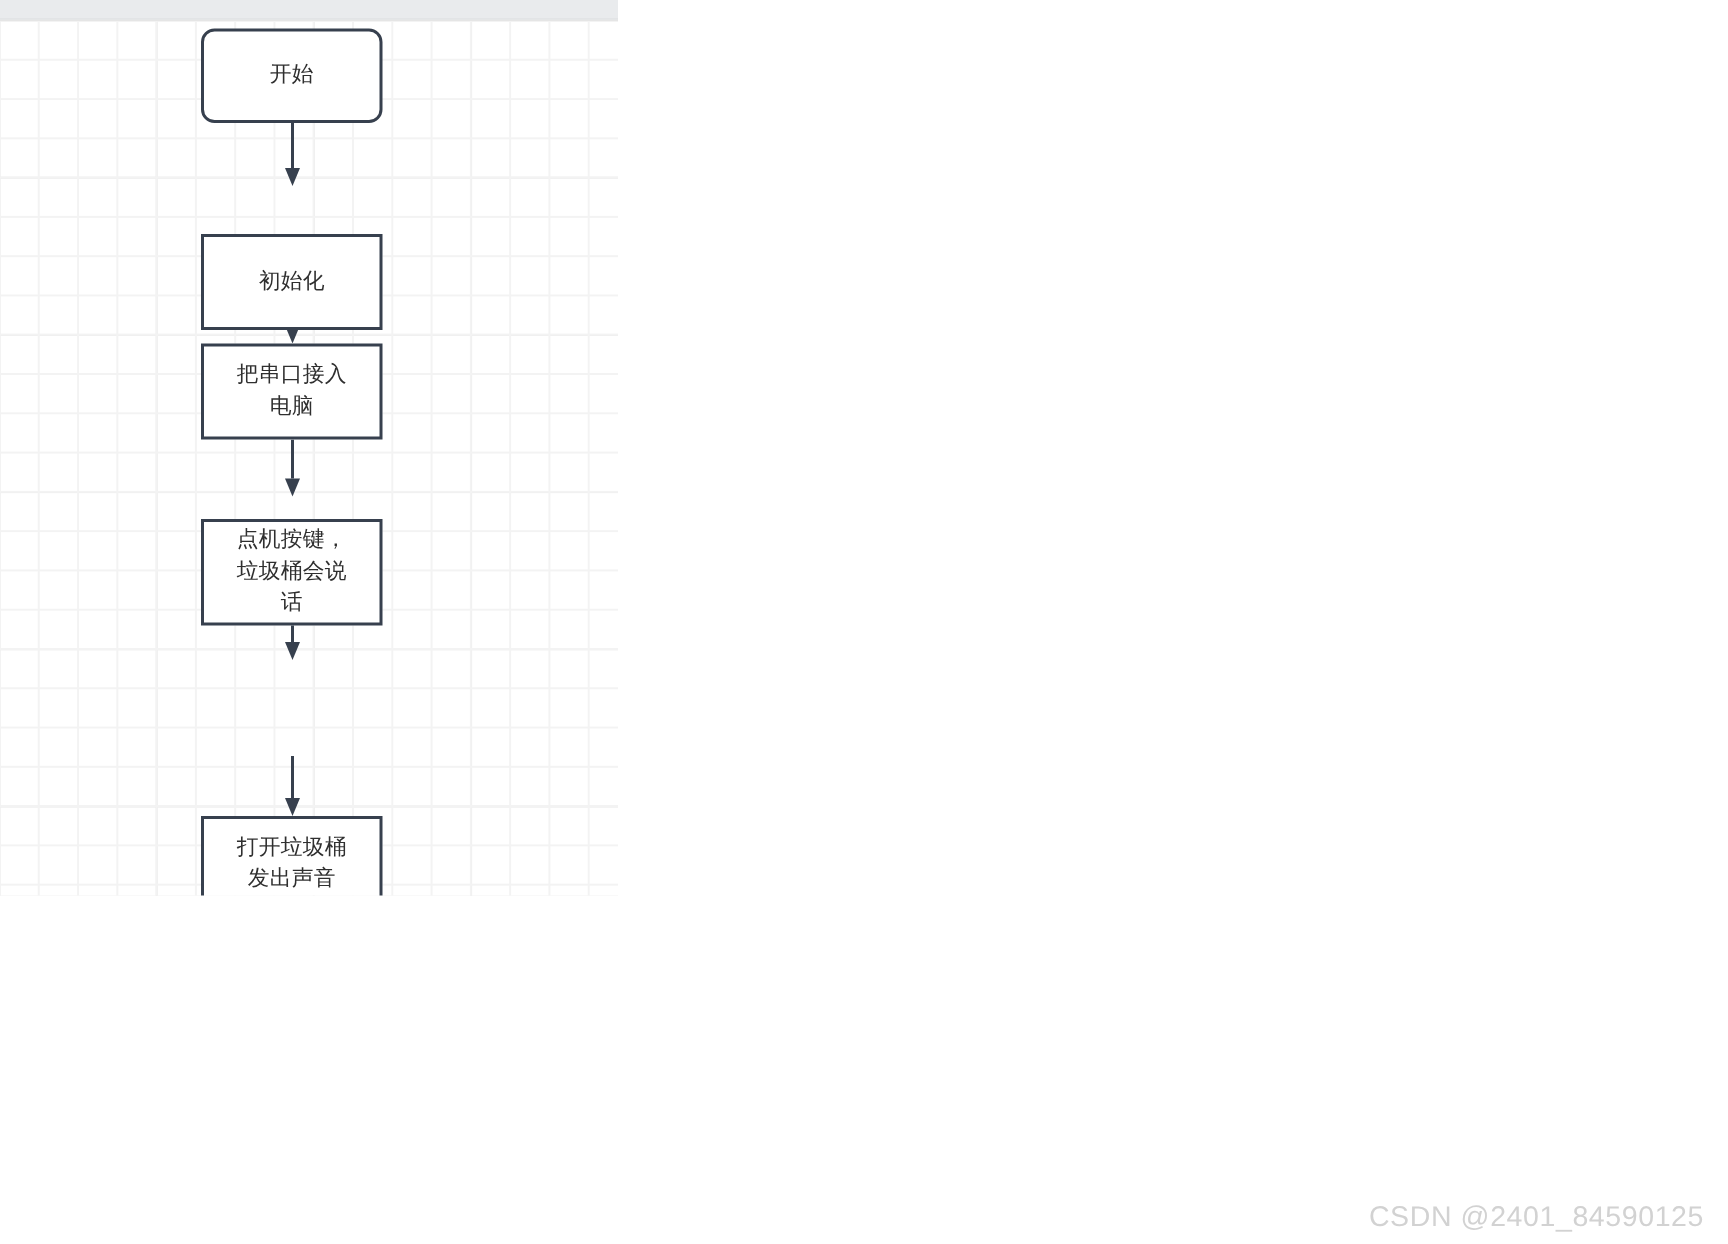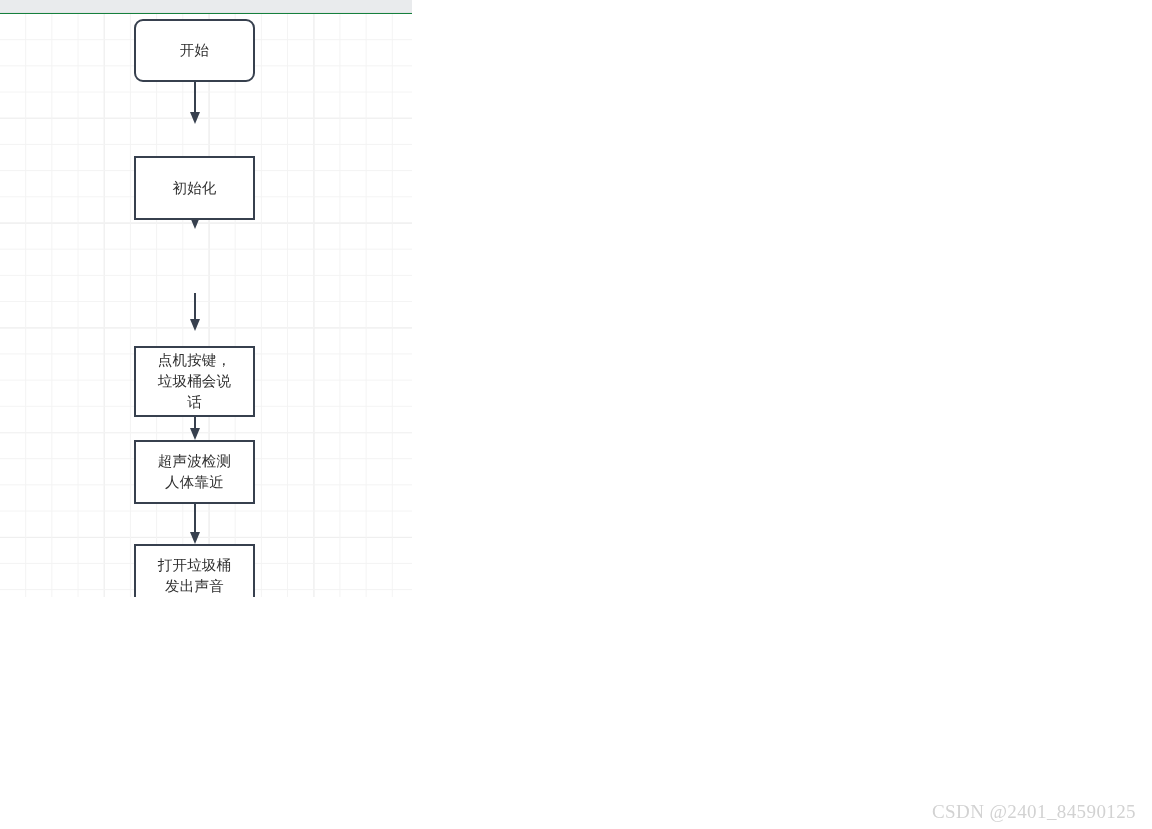--- a/index.html
+++ b/index.html
@@ -15,21 +15,21 @@
     font-family: "Liberation Sans", "DejaVu Sans", sans-serif;
   }
 
   
   #canvas-pane {
     position: absolute;
     left: 0;
     top: 0;
     width: 412px;
     height: 597px;
-    background: #15803d;
+    background: #e5e5e5;
     overflow: hidden;
   }
 
   #canvas-topbar {
     position: absolute;
     left: 0;
     top: 0;
     width: 412px;
     height: 13px;
     background: #e9ebed;
@@ -121,21 +121,21 @@
   }
 
   
   #watermark {
     position: absolute;
     right: 16px;
     bottom: 6px;
     color: #d2d2d2;
     font-size: 19px;
     letter-spacing: 0.4px;
-    font-family: Liberation Serif, serif;
+    font-family: Liberation Sans, sans-serif;
     user-select: none;
   }
 </style>
 </head>
 <body>
 
 <div id="canvas-pane">
   <div id="canvas-topbar"></div>
   <div id="grid"></div>
 
@@ -163,27 +163,27 @@
     </div>
     <div class="connector" style="left:194px; top:608px; height:42px;">
       <div class="line" style="height:30px;"></div>
       <div class="head" style="top:30px;"></div>
     </div>
 
     <div class="node terminator" style="left:134px; top:19px; width:121px; height:63px;">开始</div>
 
     <div class="node process" style="left:134px; top:124px; width:121px; height:64px;margin-top:32px;">初始化</div>
 
+    <div class="node process" style="left:134px; top:229px; width:121px; height:64px;">把串口接入
+电脑</div>
 
     <div class="node process" style="left:134px; top:331px; width:121px; height:71px;margin-top:15px;">点机按键，
 垃圾桶会说
 话</div>
 
-    <div class="node process" style="left:134px; top:440px; width:121px; height:64px;">超声波检测
-人体靠近</div>
 
     <div class="node process" style="left:134px; top:544px; width:121px; height:64px;">打开垃圾桶
 发出声音</div>
 
     <div class="node terminator" style="left:134px; top:650px; width:121px; height:64px;">结束</div>
   </div>
 
   <div id="h-scrollbar"></div>
 </div>
 

